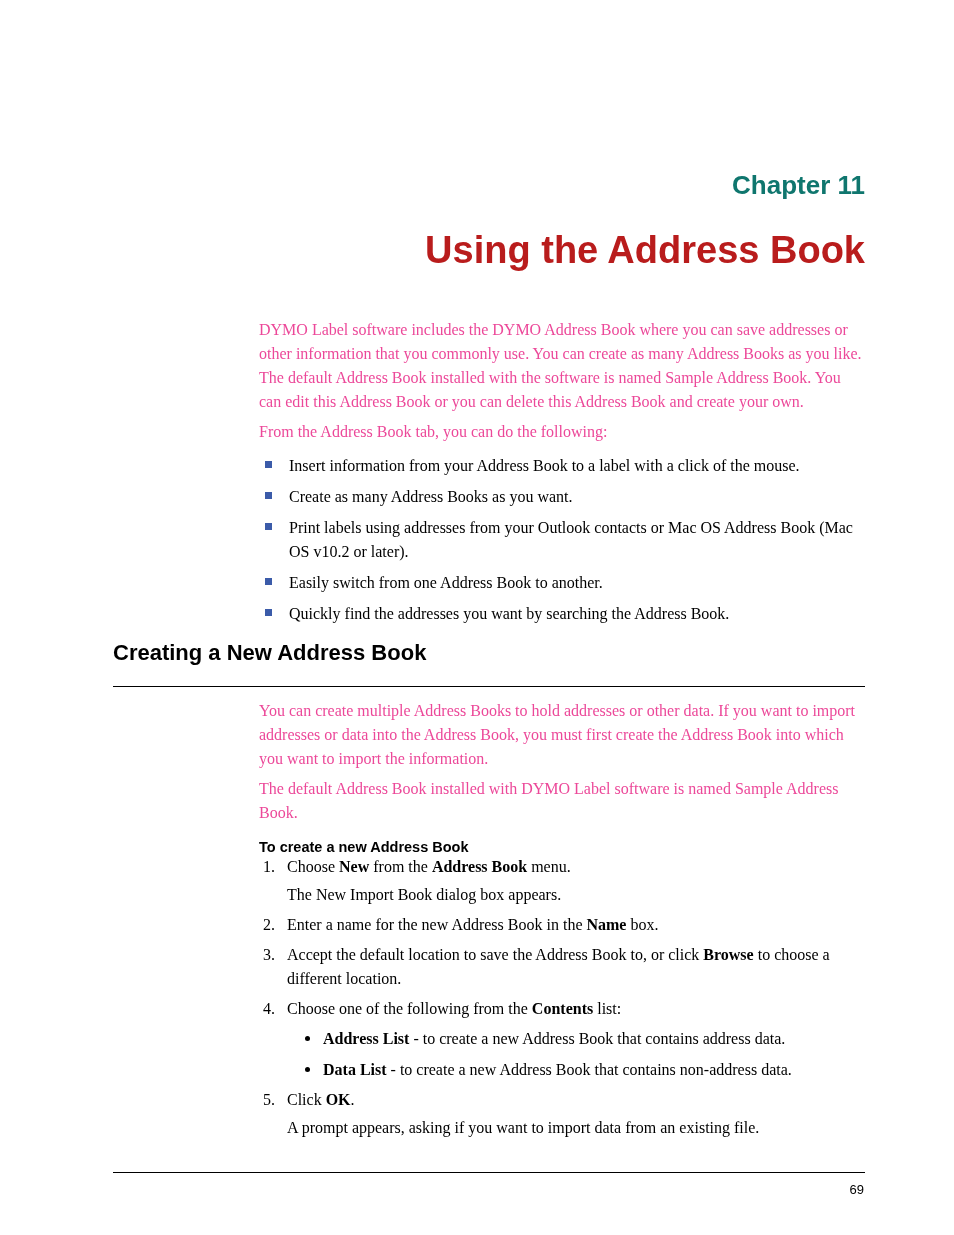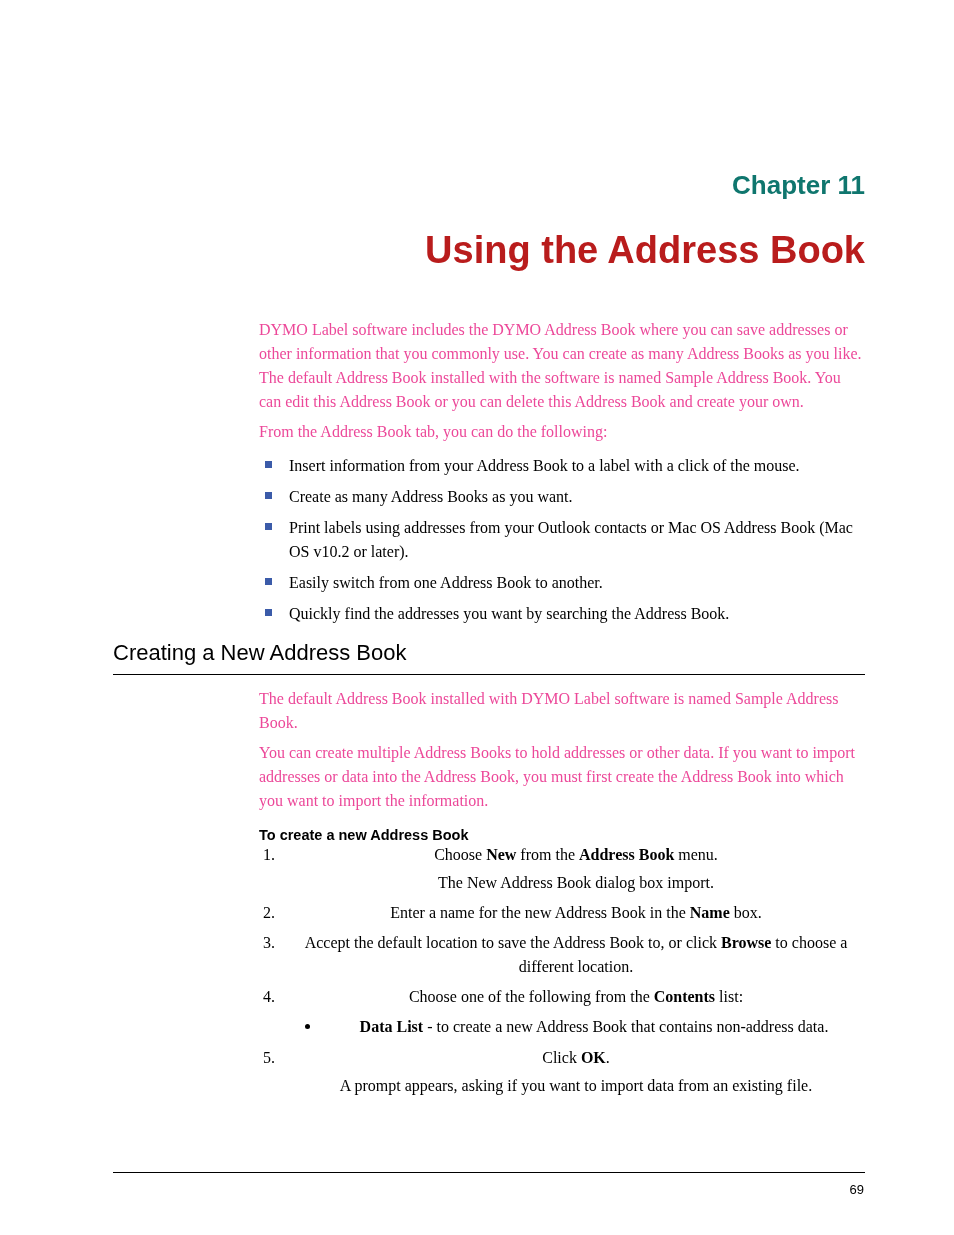--- a/index.html
+++ b/index.html
@@ -66,39 +66,38 @@
       content: "";
       position: absolute;
       left: 0;
       top: 7px;
       width: 7px;
       height: 7px;
       background: #3b5ba9;
     }
     .section-heading {
       font-family: Verdana, Arial, sans-serif;
-      font-weight: normal;
+      font-weight: bold;
       font-size: 22px;
       color: #000;
       border-bottom: 1px solid #000;
-      padding-bottom: 8px;
+      padding-bottom: 20px;
       margin-top: 4px;
       margin-bottom: 12px;
     }
     .sub-heading {
       font-family: Verdana, Arial, sans-serif;
       font-weight: bold;
       font-size: 14.5px;
       margin-top: 14px;
       color: #000;
     }
     ol.steps {
       list-style: decimal;
       padding-left: 20px;
-      text-align: center;
     }
     ol.steps > li {
       font-size: 16px;
       line-height: 1.5;
       margin-bottom: 6px;
       padding-left: 8px;
     }
     ol.steps > li .step-sub {
       margin-top: 4px;
     }
@@ -158,37 +157,38 @@
       <li>Create as many Address Books as you want.</li>
       <li>Print labels using addresses from your Outlook contacts or Mac OS Address Book (Mac OS v10.2 or later).</li>
       <li>Easily switch from one Address Book to another.</li>
       <li>Quickly find the addresses you want by searching the Address Book.</li>
     </ul>
   </div>
 
   <h2 class="section-heading">Creating a New Address Book</h2>
 
   <div class="body-block">
+    <p class="para">You can create multiple Address Books to hold addresses or other data. If you want to import addresses or data into the Address Book, you must first create the Address Book into which you want to import the information.</p>
     <p class="para para-gap-top">The default Address Book installed with DYMO Label software is named Sample Address Book.</p>
-    <p class="para">You can create multiple Address Books to hold addresses or other data. If you want to import addresses or data into the Address Book, you must first create the Address Book into which you want to import the information.</p>
     <p class="sub-heading">To create a new Address Book</p>
     <ol class="steps">
       <li>
         <span>Choose </span><span class="bold">New</span><span> from the </span><span class="bold">Address Book</span><span> menu.</span>
-        <div class="step-sub">The New Address Book dialog box import.</div>
+        <div class="step-sub">The New Import Book dialog box appears.</div>
       </li>
       <li>
         <span>Enter a name for the new Address Book in the </span><span class="bold">Name</span><span> box.</span>
       </li>
       <li>
         <span>Accept the default location to save the Address Book to, or click </span><span class="bold">Browse</span><span> to choose a different location.</span>
       </li>
       <li>
         <span>Choose one of the following from the </span><span class="bold">Contents</span><span> list:</span>
         <ul class="disc-list">
+          <li><span class="bold">Address List</span><span> - to create a new Address Book that contains address data.</span></li>
           <li><span class="bold">Data List</span><span> - to create a new Address Book that contains non-address data.</span></li>
         </ul>
       </li>
       <li>
         <span>Click </span><span class="bold">OK</span><span>.</span>
         <div class="step-sub">A prompt appears, asking if you want to import data from an existing file.</div>
       </li>
     </ol>
   </div>
 </div>

